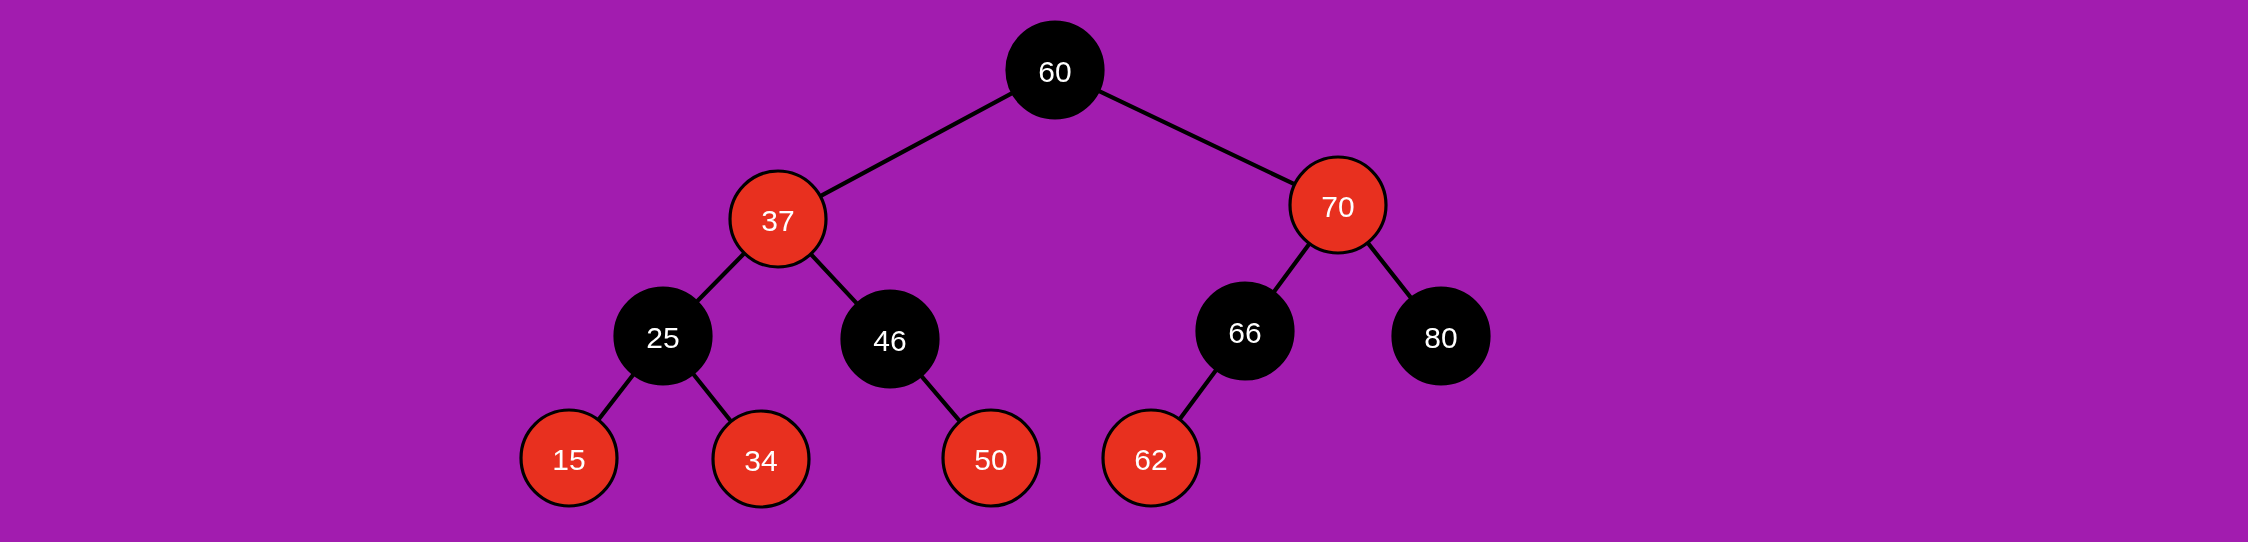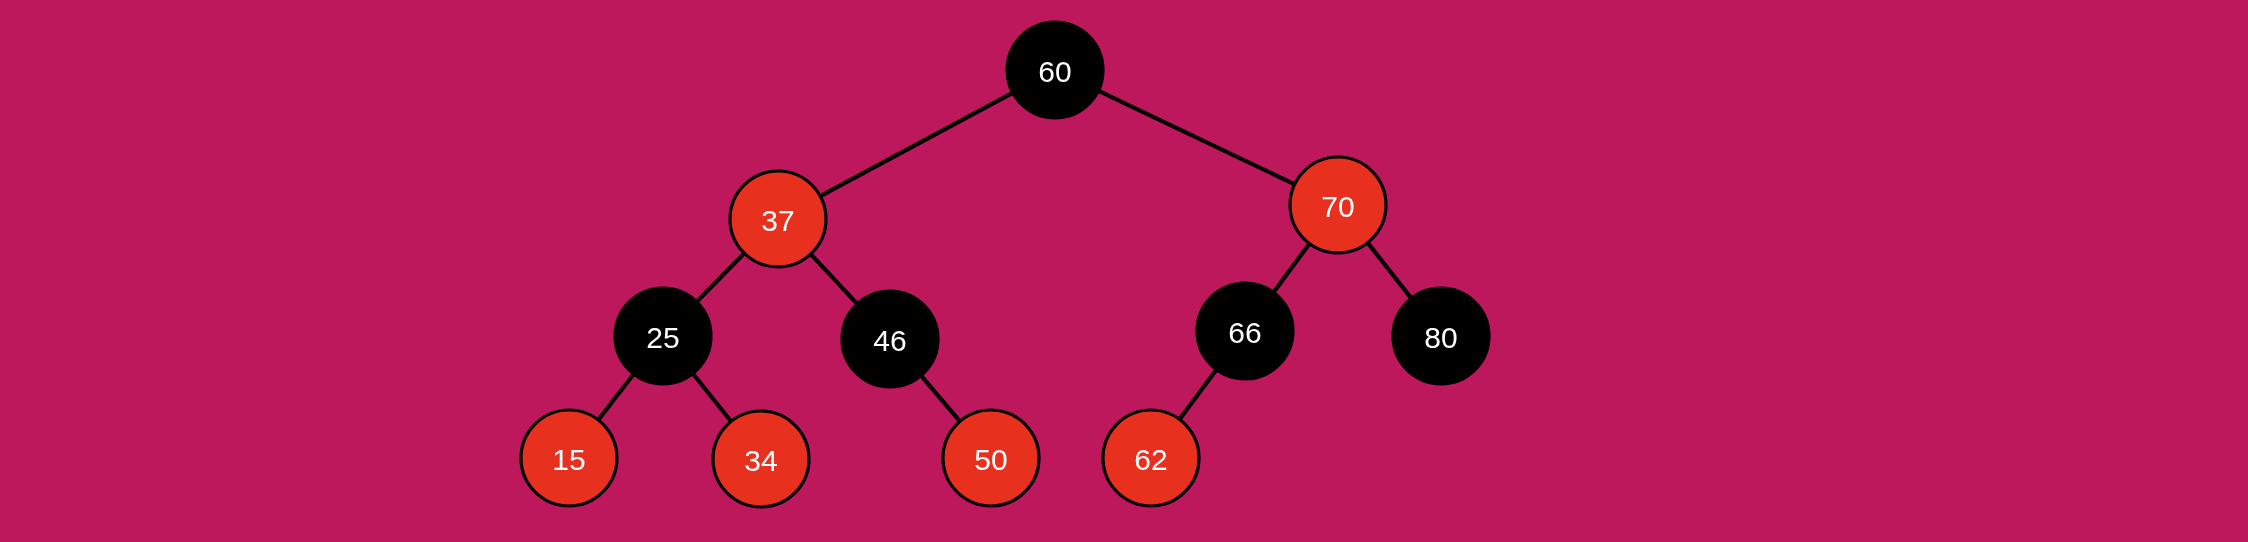--- a/index.html
+++ b/index.html
@@ -10,21 +10,21 @@
   body {
     width: 2248px;
     height: 542px;
     overflow: hidden;
     font-family: "Liberation Sans", sans-serif;
   }
   #tree-canvas {
     position: relative;
     width: 2248px;
     height: 542px;
-    background: #be185d;
+    background: #a21caf;
   }
   #tree-svg {
     position: absolute;
     left: 0;
     top: 0;
     width: 2248px;
     height: 542px;
     display: block;
   }
   .node-label {

